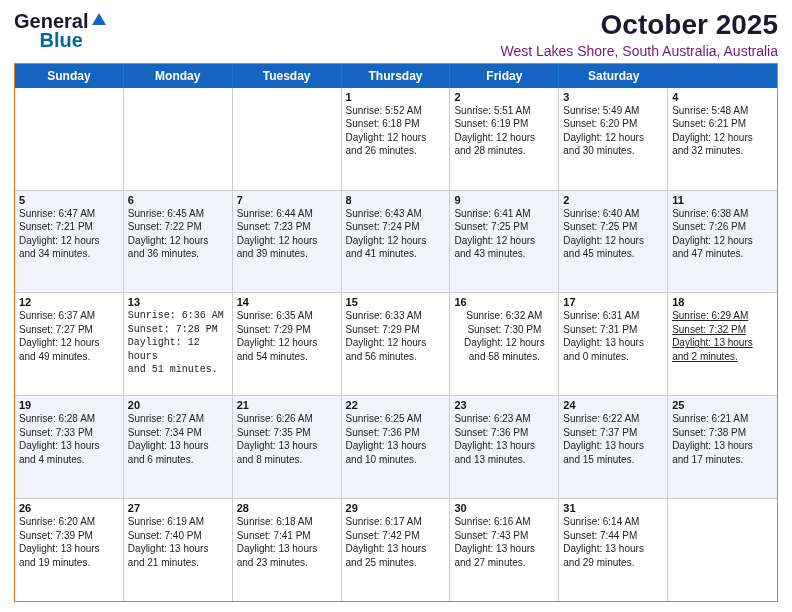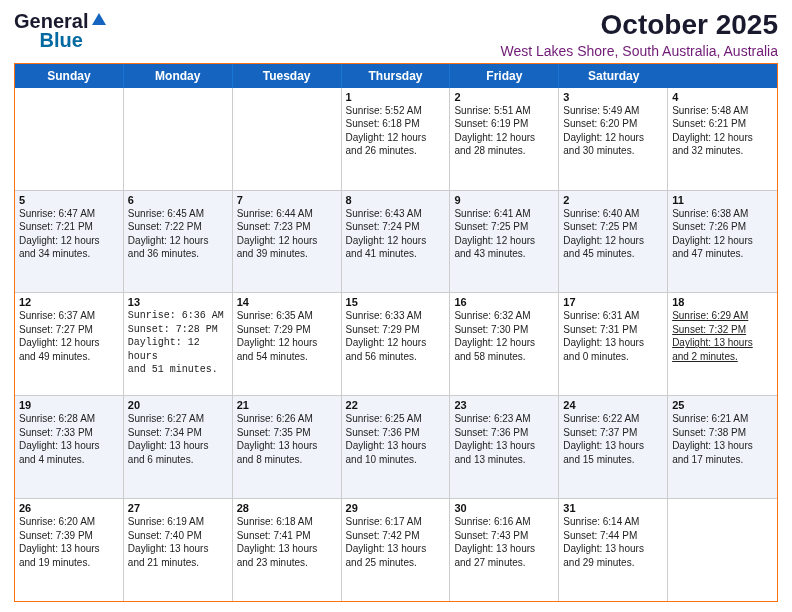--- a/index.html
+++ b/index.html
@@ -237,21 +237,21 @@
           </div>
           <div class="cal-cell">
             <div class="day-num">15</div>
             <div class="cell-text" style="white-space: pre-line;">Sunrise: 6:33 AM
 Sunset: 7:29 PM
 Daylight: 12 hours
 and 56 minutes.</div>
           </div>
           <div class="cal-cell">
             <div class="day-num">16</div>
-            <div class="cell-text" style="white-space: pre-line;">Sunrise: 6:32 AM
+            <div class="cell-text" style="white-space: pre-line; text-align: center;">Sunrise: 6:32 AM
 Sunset: 7:30 PM
 Daylight: 12 hours
 and 58 minutes.</div>
           </div>
           <div class="cal-cell">
             <div class="day-num">17</div>
             <div class="cell-text" style="white-space: pre-line;">Sunrise: 6:31 AM
 Sunset: 7:31 PM
 Daylight: 13 hours
 and 0 minutes.</div>

